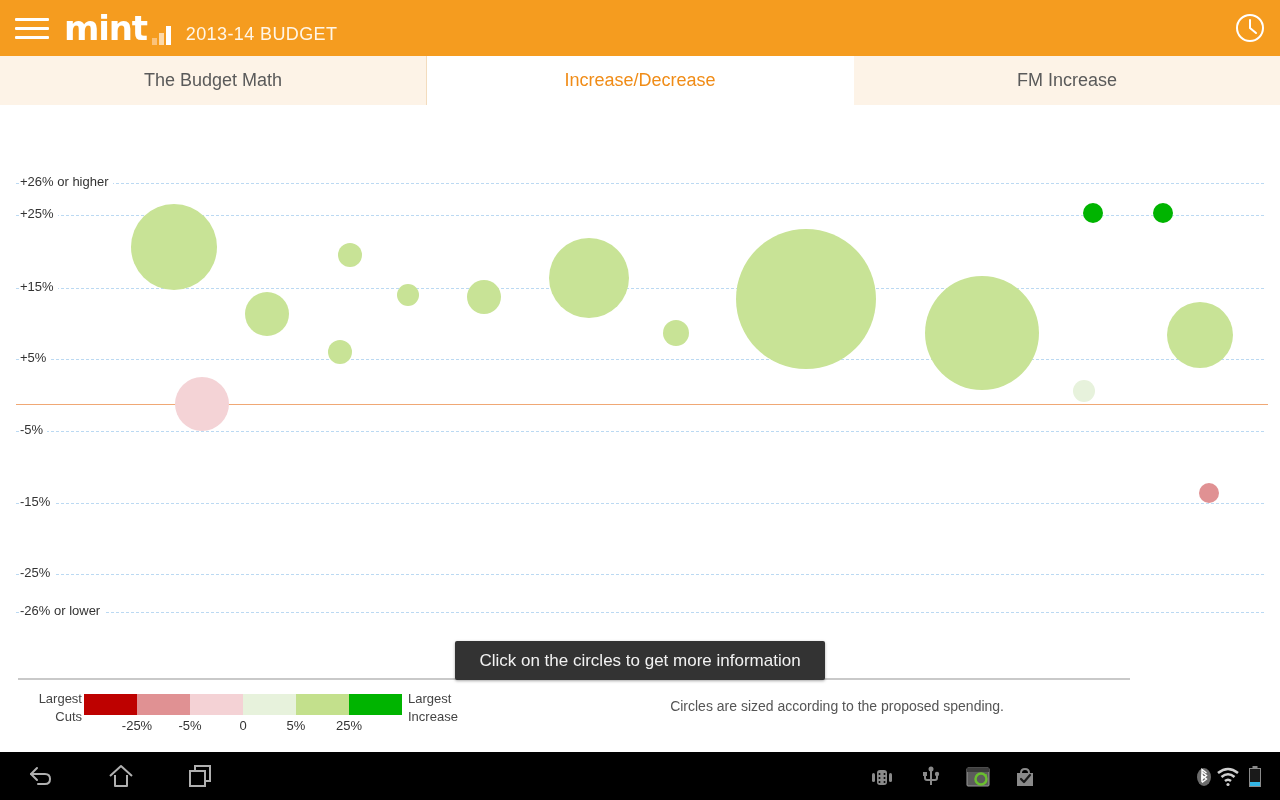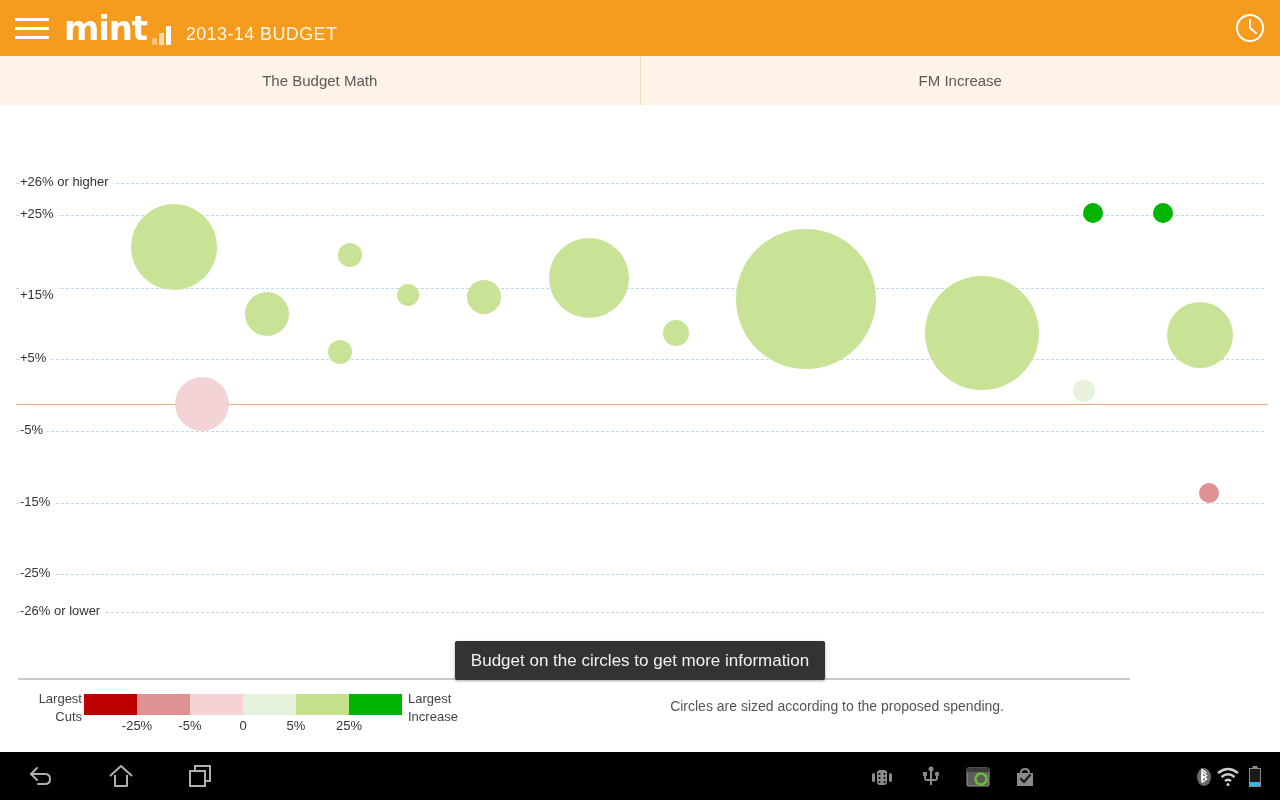--- a/index.html
+++ b/index.html
@@ -43,21 +43,21 @@
   }
 
   
   #tabbar{
     position:absolute; left:0; top:56px; width:1280px; height:49px;
     display:flex; background:#F59C1F;
   }
   .tab{
     flex:1 1 0; height:49px;
     display:flex; align-items:center; justify-content:center;
-    font-size:15px; color:#5a5a5a;
+    font-size:18px; color:#5a5a5a;
     background:#FDF3E7;
     border-right:1px solid #F3DCBE;
     cursor:pointer;
   }
   .tab:last-child{ border-right:none; }
   .tab.active{
     background:#ffffff; color:#F08C17;
     border-right:1px solid #ffffff;
   }
 
@@ -150,20 +150,21 @@
     <span id="app-subtitle">2013-14 BUDGET</span>
   </div>
   <svg id="clock-icon" viewBox="0 0 32 32">
     <circle cx="16" cy="16" r="13" fill="none" stroke="#ffffff" stroke-width="2"></circle>
     <path d="M16 8 L16 16 L22 21" fill="none" stroke="#ffffff" stroke-width="2" stroke-linecap="round"></path>
   </svg>
 </div>
 
 <div id="tabbar">
   <div class="tab">The Budget Math</div>
+  <div class="tab active">Increase/Decrease</div>
   <div class="tab">FM Increase</div>
 </div>
 
 <div id="chart-area">
   <div id="gridlines">
       <div class="gridline" style="top: 78px;"></div>
       <div class="gridline" style="top: 110px;"></div>
       <div class="gridline" style="top: 183px;"></div>
       <div class="gridline" style="top: 254px;"></div>
       <div class="gridline" style="top: 326px;"></div>
@@ -186,30 +187,30 @@
       <div class="bubble" style="left: 925px; top: 171px; width: 114px; height: 114px; background: rgb(200, 227, 150);"></div>
       <div class="bubble" style="left: 1073px; top: 275px; width: 22px; height: 22px; background: rgb(231, 242, 220);"></div>
       <div class="bubble" style="left: 1083px; top: 98px; width: 20px; height: 20px; background: rgb(0, 180, 0);"></div>
       <div class="bubble" style="left: 1153px; top: 98px; width: 20px; height: 20px; background: rgb(0, 180, 0);"></div>
       <div class="bubble" style="left: 1167px; top: 197px; width: 66px; height: 66px; background: rgb(200, 227, 150);"></div>
       <div class="bubble" style="left: 1199px; top: 378px; width: 20px; height: 20px; background: rgb(224, 145, 147);"></div>
     </div>
   <div id="yticks">
       <div class="ytick" style="top: 69px;">+26% or higher</div>
       <div class="ytick" style="top: 101px;">+25%</div>
-      <div class="ytick" style="top: 174px; margin-top: 8px;">+15%</div>
+      <div class="ytick" style="top: 174px;">+15%</div>
       <div class="ytick" style="top: 245px;">+5%</div>
       <div class="ytick" style="top: 317px;">-5%</div>
       <div class="ytick" style="top: 389px;">-15%</div>
       <div class="ytick" style="top: 460px;">-25%</div>
       <div class="ytick" style="top: 498px;">-26% or lower</div>
     </div>
 </div>
 
-<div id="toast">Budget on the circles to get more information</div>
+<div id="toast">Click on the circles to get more information</div>
 
 <div id="footer-rule"></div>
 
 <div id="legend">
   <div id="legend-left-label">
     <div>Largest</div>
     <div>Cuts</div>
   </div>
   <div id="legend-right-label">
     <div>Largest</div>

